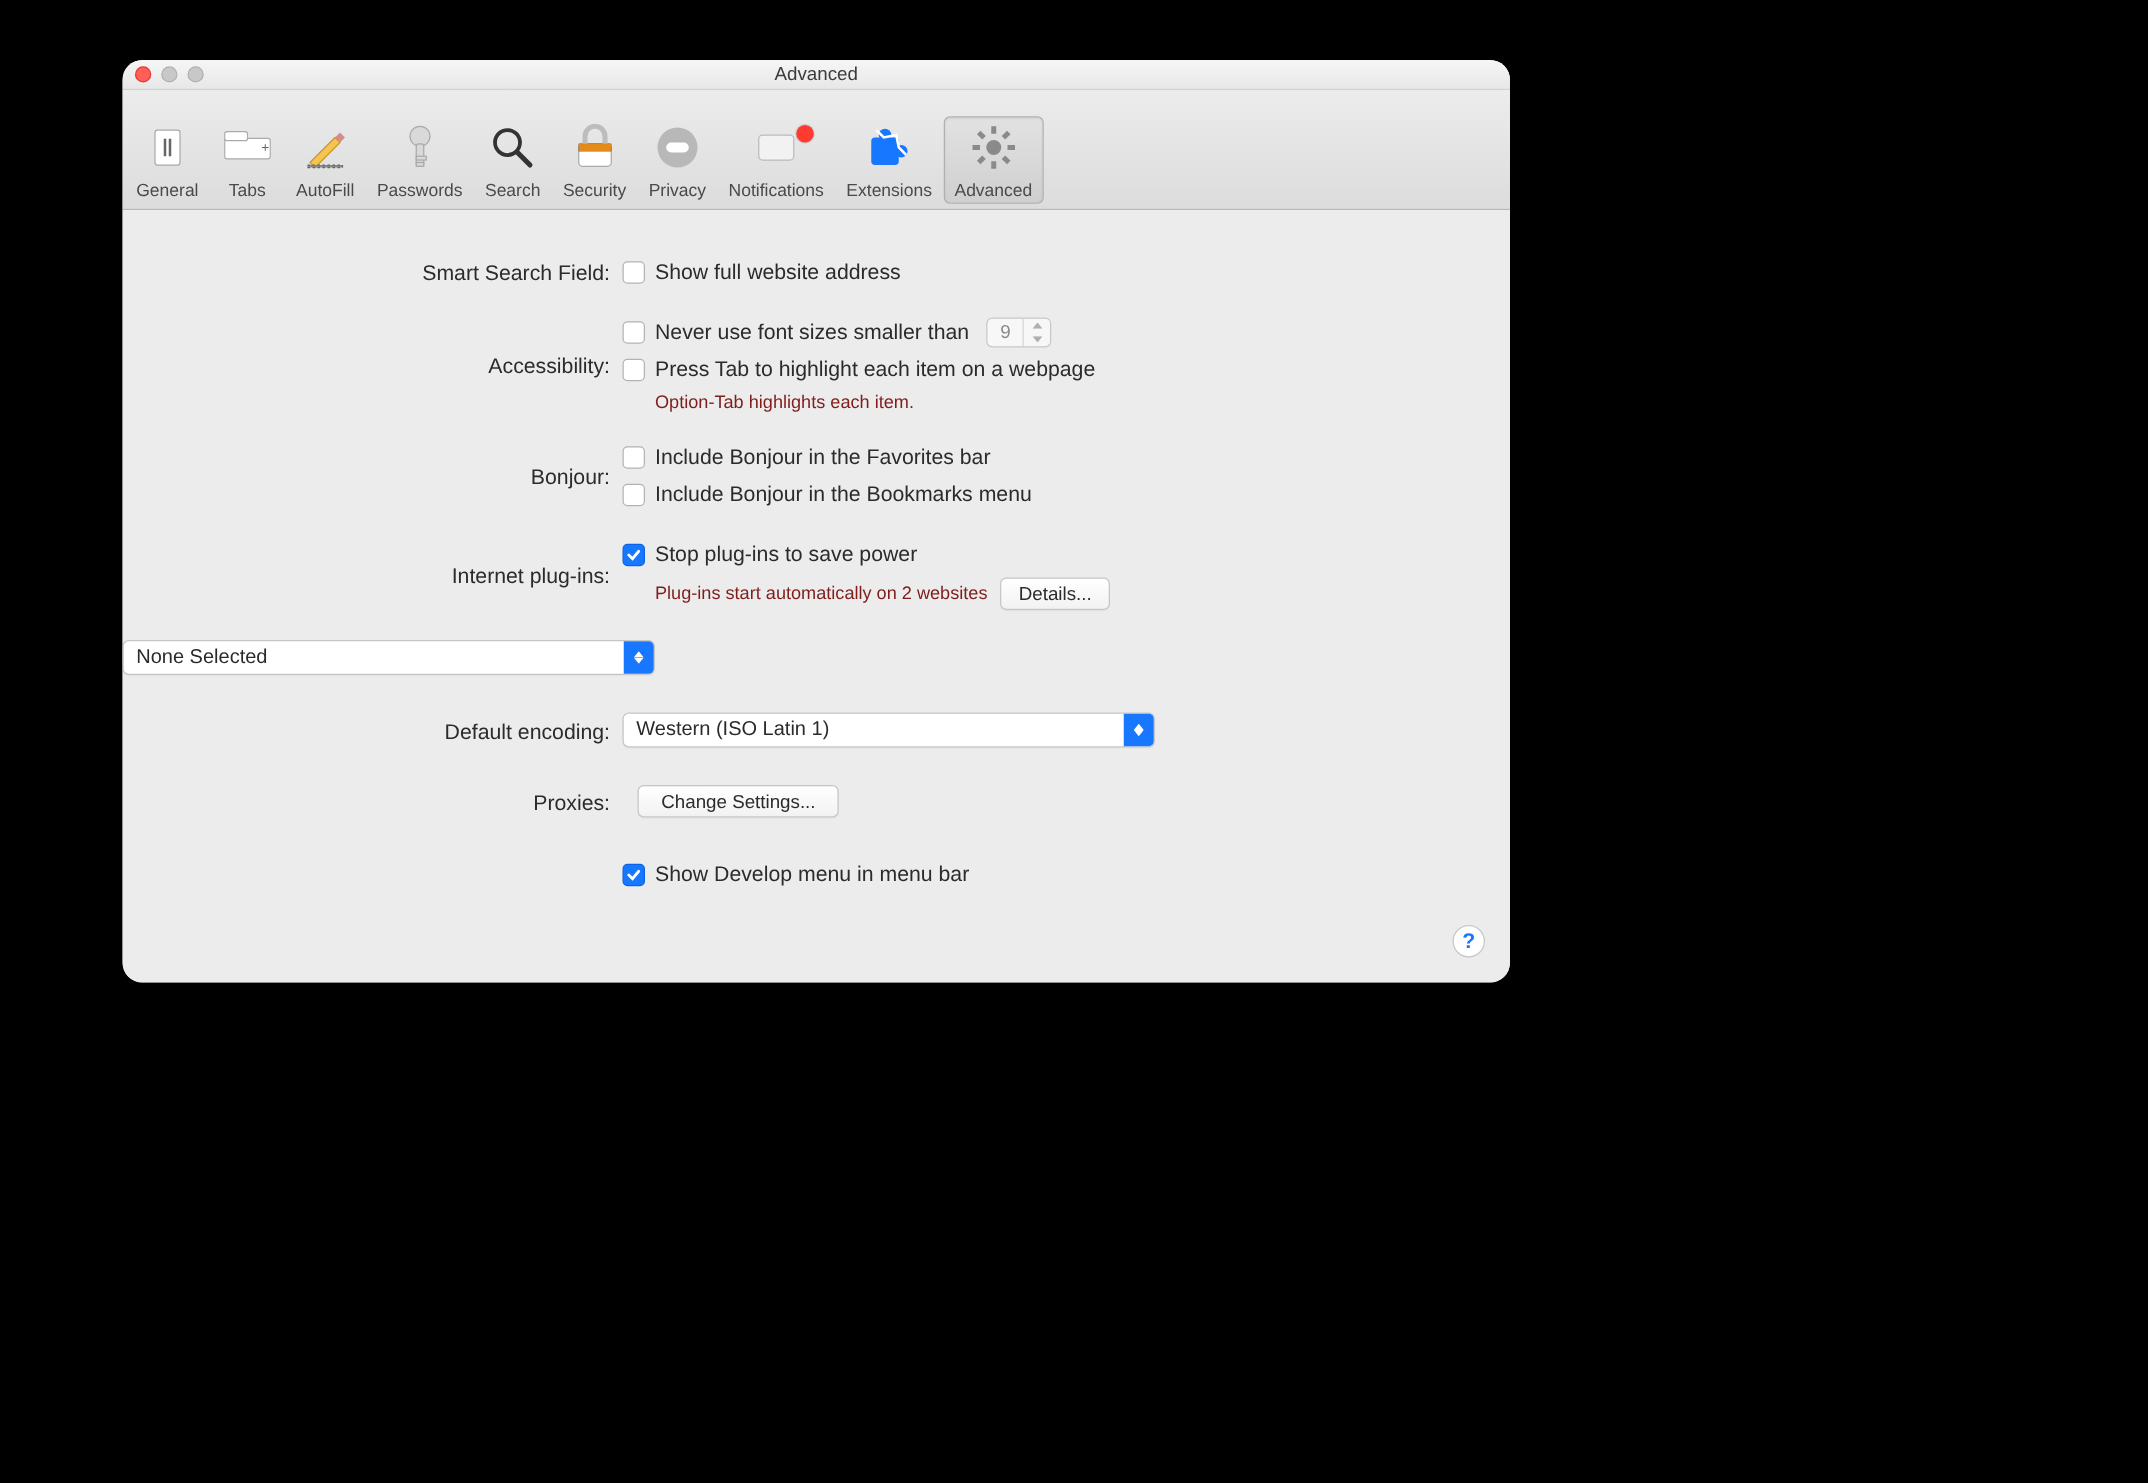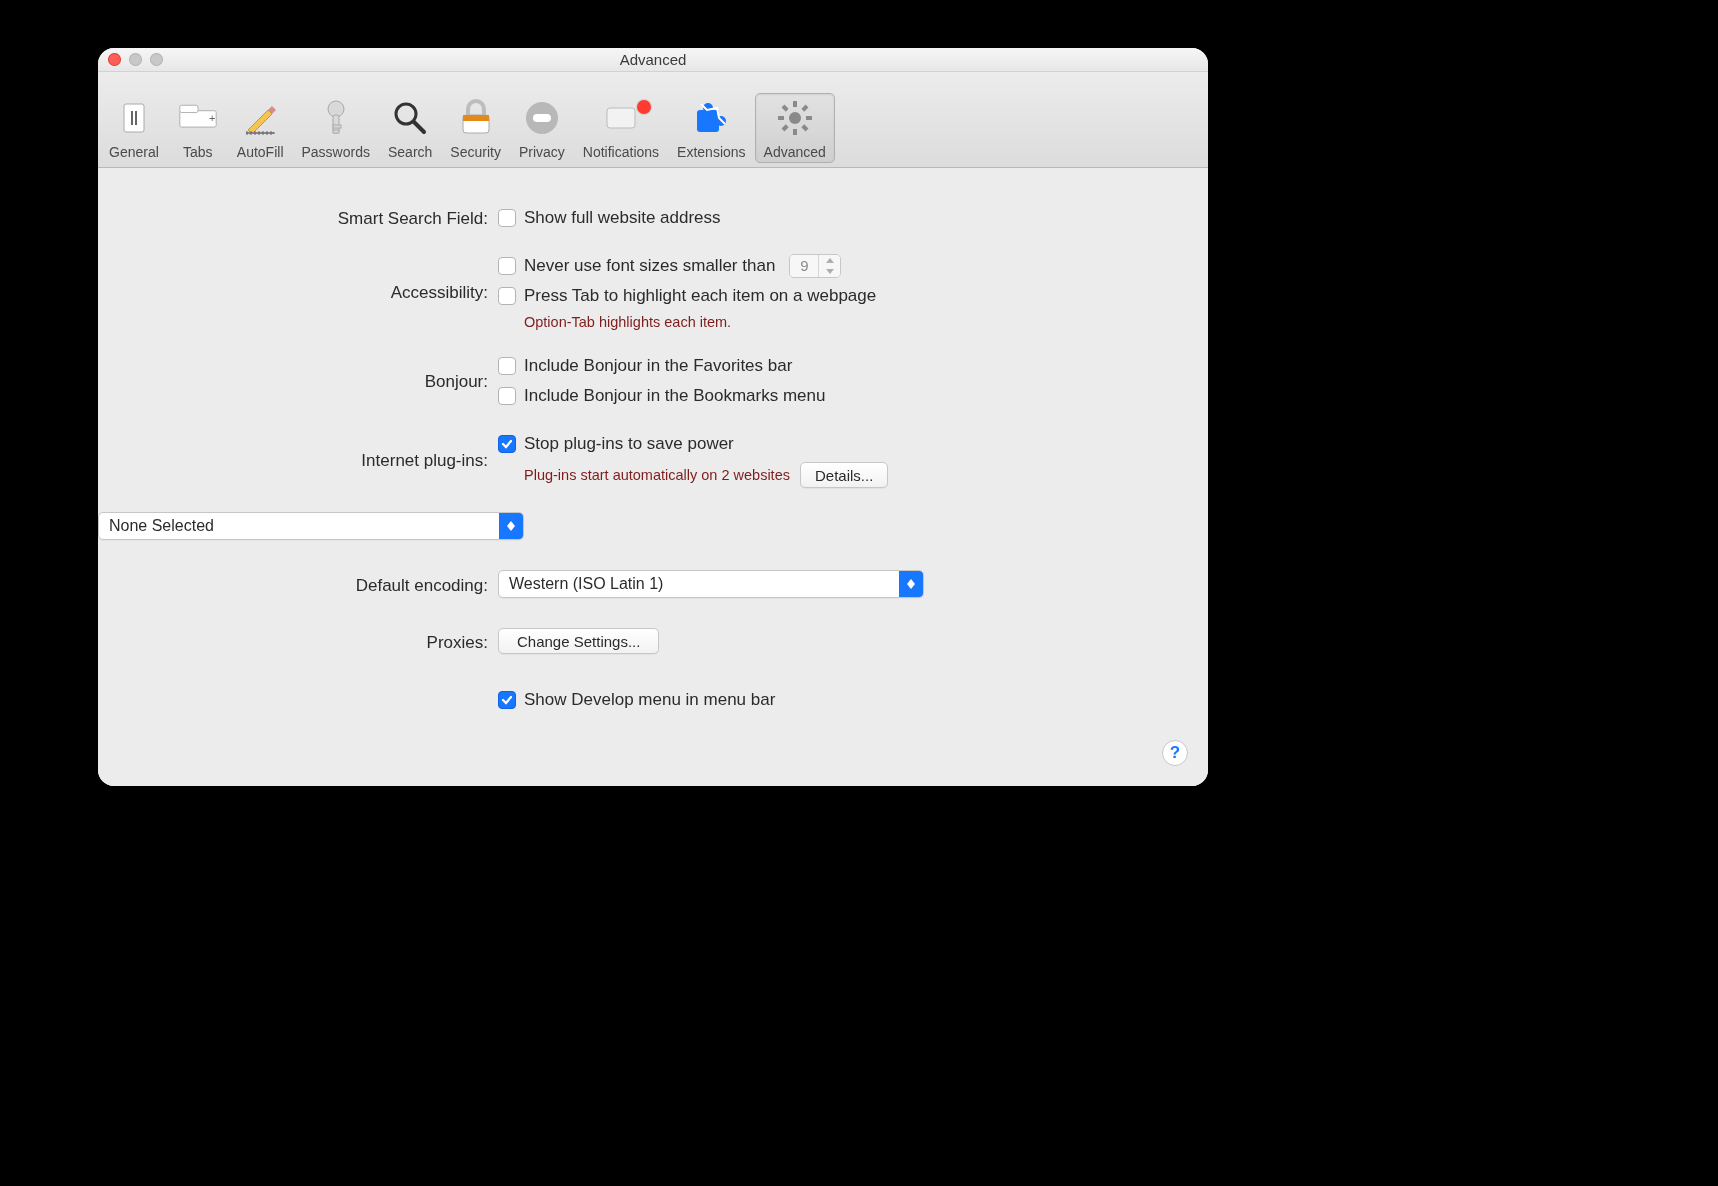--- a/index.html
+++ b/index.html
@@ -432,21 +432,21 @@
                   <polygon points="0,5 4,0 8,5" fill="#fff"></polygon>
                 </svg>
               <svg width="8" height="5">
                   <polygon points="0,0 4,5 8,0" fill="#fff"></polygon>
                 </svg>
             </span>
           </div>
         </div>
       </div>
 
-      <div class="row" style="margin-bottom:34px;">
+      <div class="row" style="margin-bottom:34px;gap:12px;">
         <div class="labelcol" style="padding-top:4px;">Proxies:</div>
         <div class="ctrlcol">
           <div>
             <span class="btn" style="padding:0 18px;">Change Settings...</span>
           </div>
         </div>
       </div>
 
       <div class="row" style="margin-bottom:0;">
         <div class="labelcol"></div>

